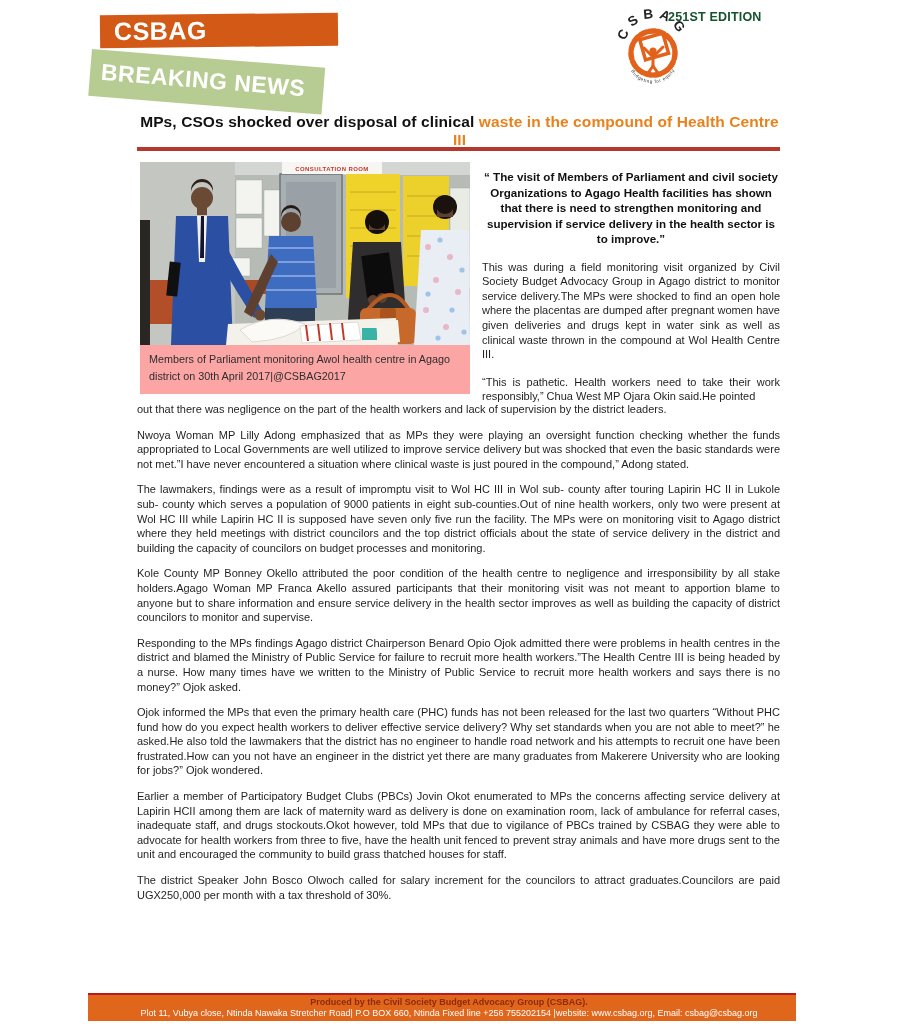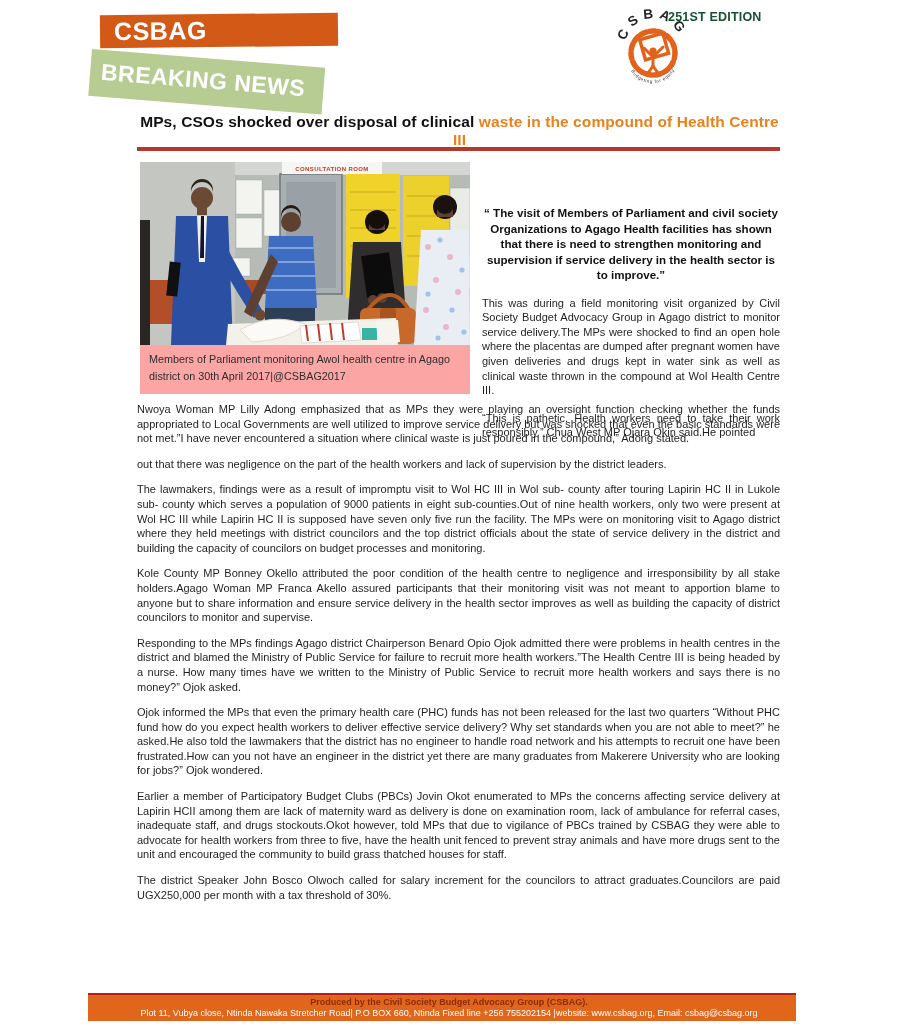--- a/index.html
+++ b/index.html
@@ -87,21 +87,20 @@
     font-size: 10.8px;
     line-height: 1.6;
     color: #2e2e2e;
   }
   
   .right-col {
     position: absolute;
     left: 482px; top: 169px;
     width: 298px;
     color: #1f1f1f;
-    margin-top: 36px;
   }
   .quote {
     font-weight: bold;
     text-align: center;
     font-size: 11.6px;
     line-height: 1.34;
     color: #111111;
   }
   .col-p {
     margin-top: 13px;
@@ -311,22 +310,22 @@
     <div class="photo-caption">Members of Parliament  monitoring Awol health centre in Agago district on 30th April 2017|@CSBAG2017</div>
   </div>
 
   <div class="right-col">
     <div class="quote">“  The visit of Members of Parliament and civil society Organizations to Agago Health facilities has shown that there is need to strengthen monitoring and supervision if service delivery in the health sector is to improve.”</div>
     <p class="col-p">This was during a field monitoring visit organized by Civil Society Budget Advocacy Group in Agago district to monitor service delivery.The MPs were shocked to find an open hole where the placentas are dumped after pregnant women have given deliveries and drugs kept in water sink as well as clinical waste thrown in the compound at Wol Health Centre III.</p>
     <p class="col-p">“This is pathetic. Health workers need to take their work responsibly,” Chua West MP Ojara Okin said.He pointed</p>
   </div>
 
   <div class="article-full">
+      <p class="fp">out that there was negligence on the part of the health workers and lack of supervision by the district leaders.</p>
       <p class="fp">Nwoya Woman MP Lilly Adong emphasized that as MPs they were playing an oversight function checking whether the funds appropriated to Local Governments are well utilized to improve service delivery but was shocked that even the basic standards were not met.”I have never encountered a situation where clinical waste is just poured in the compound,” Adong stated.</p>
-      <p class="fp">out that there was negligence on the part of the health workers and lack of supervision by the district leaders.</p>
       <p class="fp">The lawmakers, findings were as a result of impromptu visit to Wol HC III in Wol sub- county after touring Lapirin HC II in Lukole sub- county which serves a population of 9000 patients in eight sub-counties.Out of nine health workers, only two were present at Wol HC III while Lapirin HC II is supposed have seven only five run the facility. The MPs were on monitoring visit to Agago district where they held meetings with district councilors and the top district officials about the state of service delivery in the district and building the capacity of councilors on budget processes and monitoring.</p>
       <p class="fp">Kole County MP Bonney Okello attributed the poor condition of the health centre to negligence and irresponsibility by all stake holders.Agago Woman MP Franca Akello assured participants that their monitoring visit was not meant to apportion blame to anyone but to share information and ensure service delivery in the health sector improves as well as building the capacity of district councilors to monitor and supervise.</p>
       <p class="fp">Responding to the MPs findings Agago district Chairperson Benard Opio Ojok admitted there were problems in health centres in the district and blamed the Ministry of Public Service for failure to recruit more health workers.”The Health Centre III is being headed by a nurse. How many times have we written to the Ministry of Public Service to recruit more health workers and says there is no money?” Ojok asked.</p>
       <p class="fp">Ojok informed the MPs that even the primary health care (PHC) funds has not been released for the last two quarters  “Without PHC fund how do you expect health workers to deliver effective service delivery? Why set standards when you are not able to meet?” he asked.He also told the lawmakers that the district has no engineer to handle road network and his attempts to recruit one have been frustrated.How can you not have an engineer in the district yet there are many graduates from Makerere University who are looking for jobs?” Ojok wondered.</p>
       <p class="fp">Earlier a member of Participatory Budget Clubs (PBCs) Jovin Okot enumerated to MPs the concerns affecting service delivery at Lapirin HCII among them are lack of maternity ward as delivery is done on examination room, lack of ambulance for referral cases, inadequate staff, and drugs stockouts.Okot however, told MPs that due to vigilance of PBCs trained by CSBAG they were able to advocate for health workers from three to five, have the health unit fenced to prevent stray animals and have more drugs sent to the unit and encouraged the community to build grass thatched houses for staff.</p>
       <p class="fp">The district Speaker John Bosco Olwoch called for salary increment for the councilors to attract graduates.Councilors are paid UGX250,000 per month with a tax threshold of 30%.</p>
     </div>
 
   <div class="footer">
     <div class="f-line1">Produced by the Civil Society Budget Advocacy Group (CSBAG).</div>

